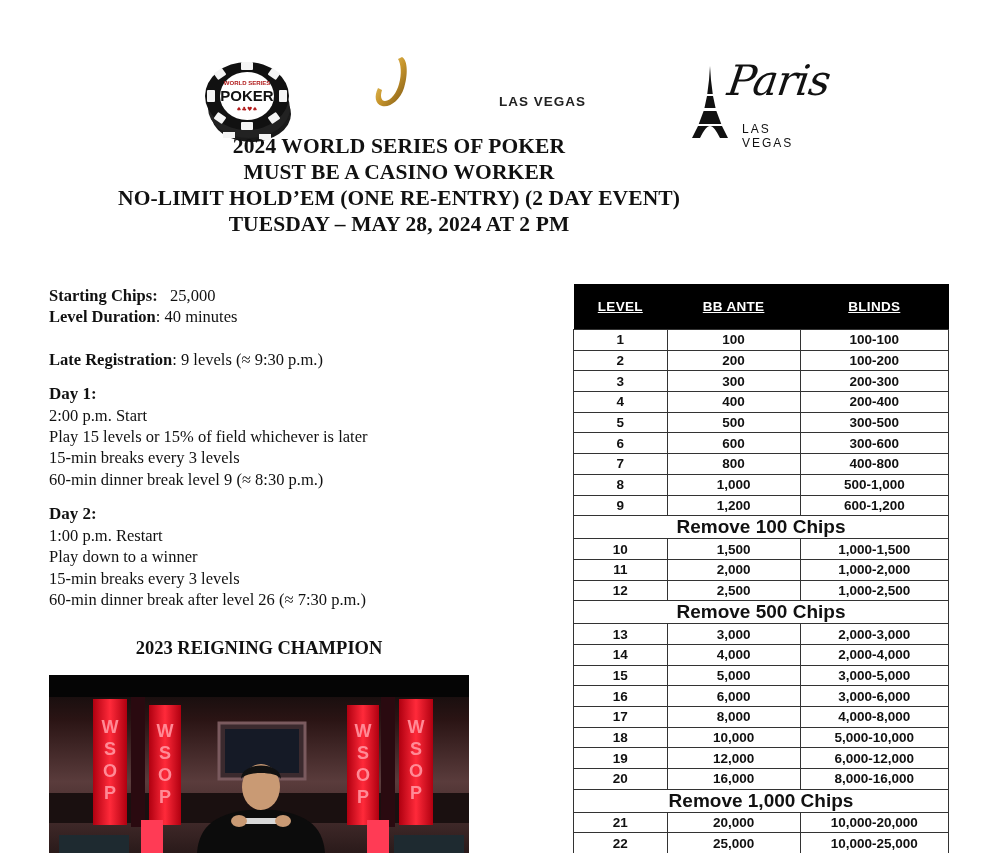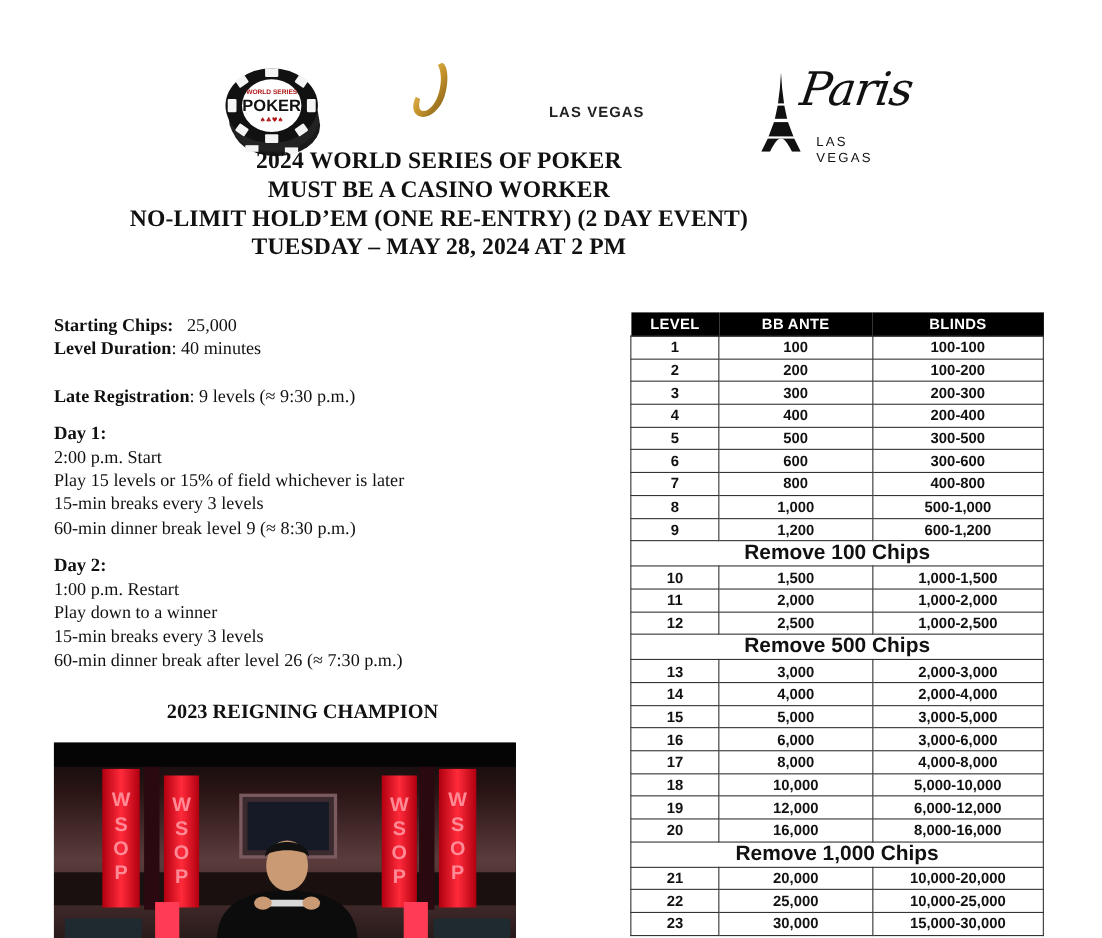--- a/index.html
+++ b/index.html
@@ -20,28 +20,28 @@
   
   .titles { left:0; top:133px; width:798px; text-align:center; }
   .titles div { font-weight:bold; font-size:21.5px; line-height:26px; letter-spacing:0.1px; }
 
   
   .details { left:49px; top:285px; width:480px; font-size:16.5px; line-height:21.3px; }
   .details .row { white-space:nowrap; }
   .details b { font-weight:bold; }
   .details .gap { height:21px; }
   .details .dayhead { font-weight:bold; font-size:17px; line-height:22px; margin-top:0; }
-  .champion { left:65px; top:638px; width:420px; text-align:center; font-weight:bold; font-size:18.5px; }
+  .champion { left:49px; top:638px; width:420px; text-align:center; font-weight:bold; font-size:18.5px; }
 
   
   .photo { left:49px; top:675px; width:420px; height:178px; overflow:hidden; background:#0b0b0b; }
 
   
   .blinds { left:573px; top:284px; width:376px; border-collapse:collapse; font-family:"Liberation Sans", sans-serif; font-weight:bold; font-size:13.5px; }
-  .blinds th { background:#000; color:#fff; height:21px; padding:0; font-size:13.5px; letter-spacing:0.3px; }
+  .blinds th { background:#000; color:#fff; height:21px; padding:12px; font-size:13.5px; letter-spacing:0.3px;text-decoration:underline; }
   .blinds td { border:1.5px solid #333; height:19.7px; padding:0; text-align:center; color:#111; }
   .blinds .c1 { width:80px; }
   .blinds .c2 { width:139px; }
   .blinds .c3 { width:155px; }
   .blinds td.note { font-size:19px; }
 </style>
 </head>
 <body>
 
 <div class="abs wsop-logo">

